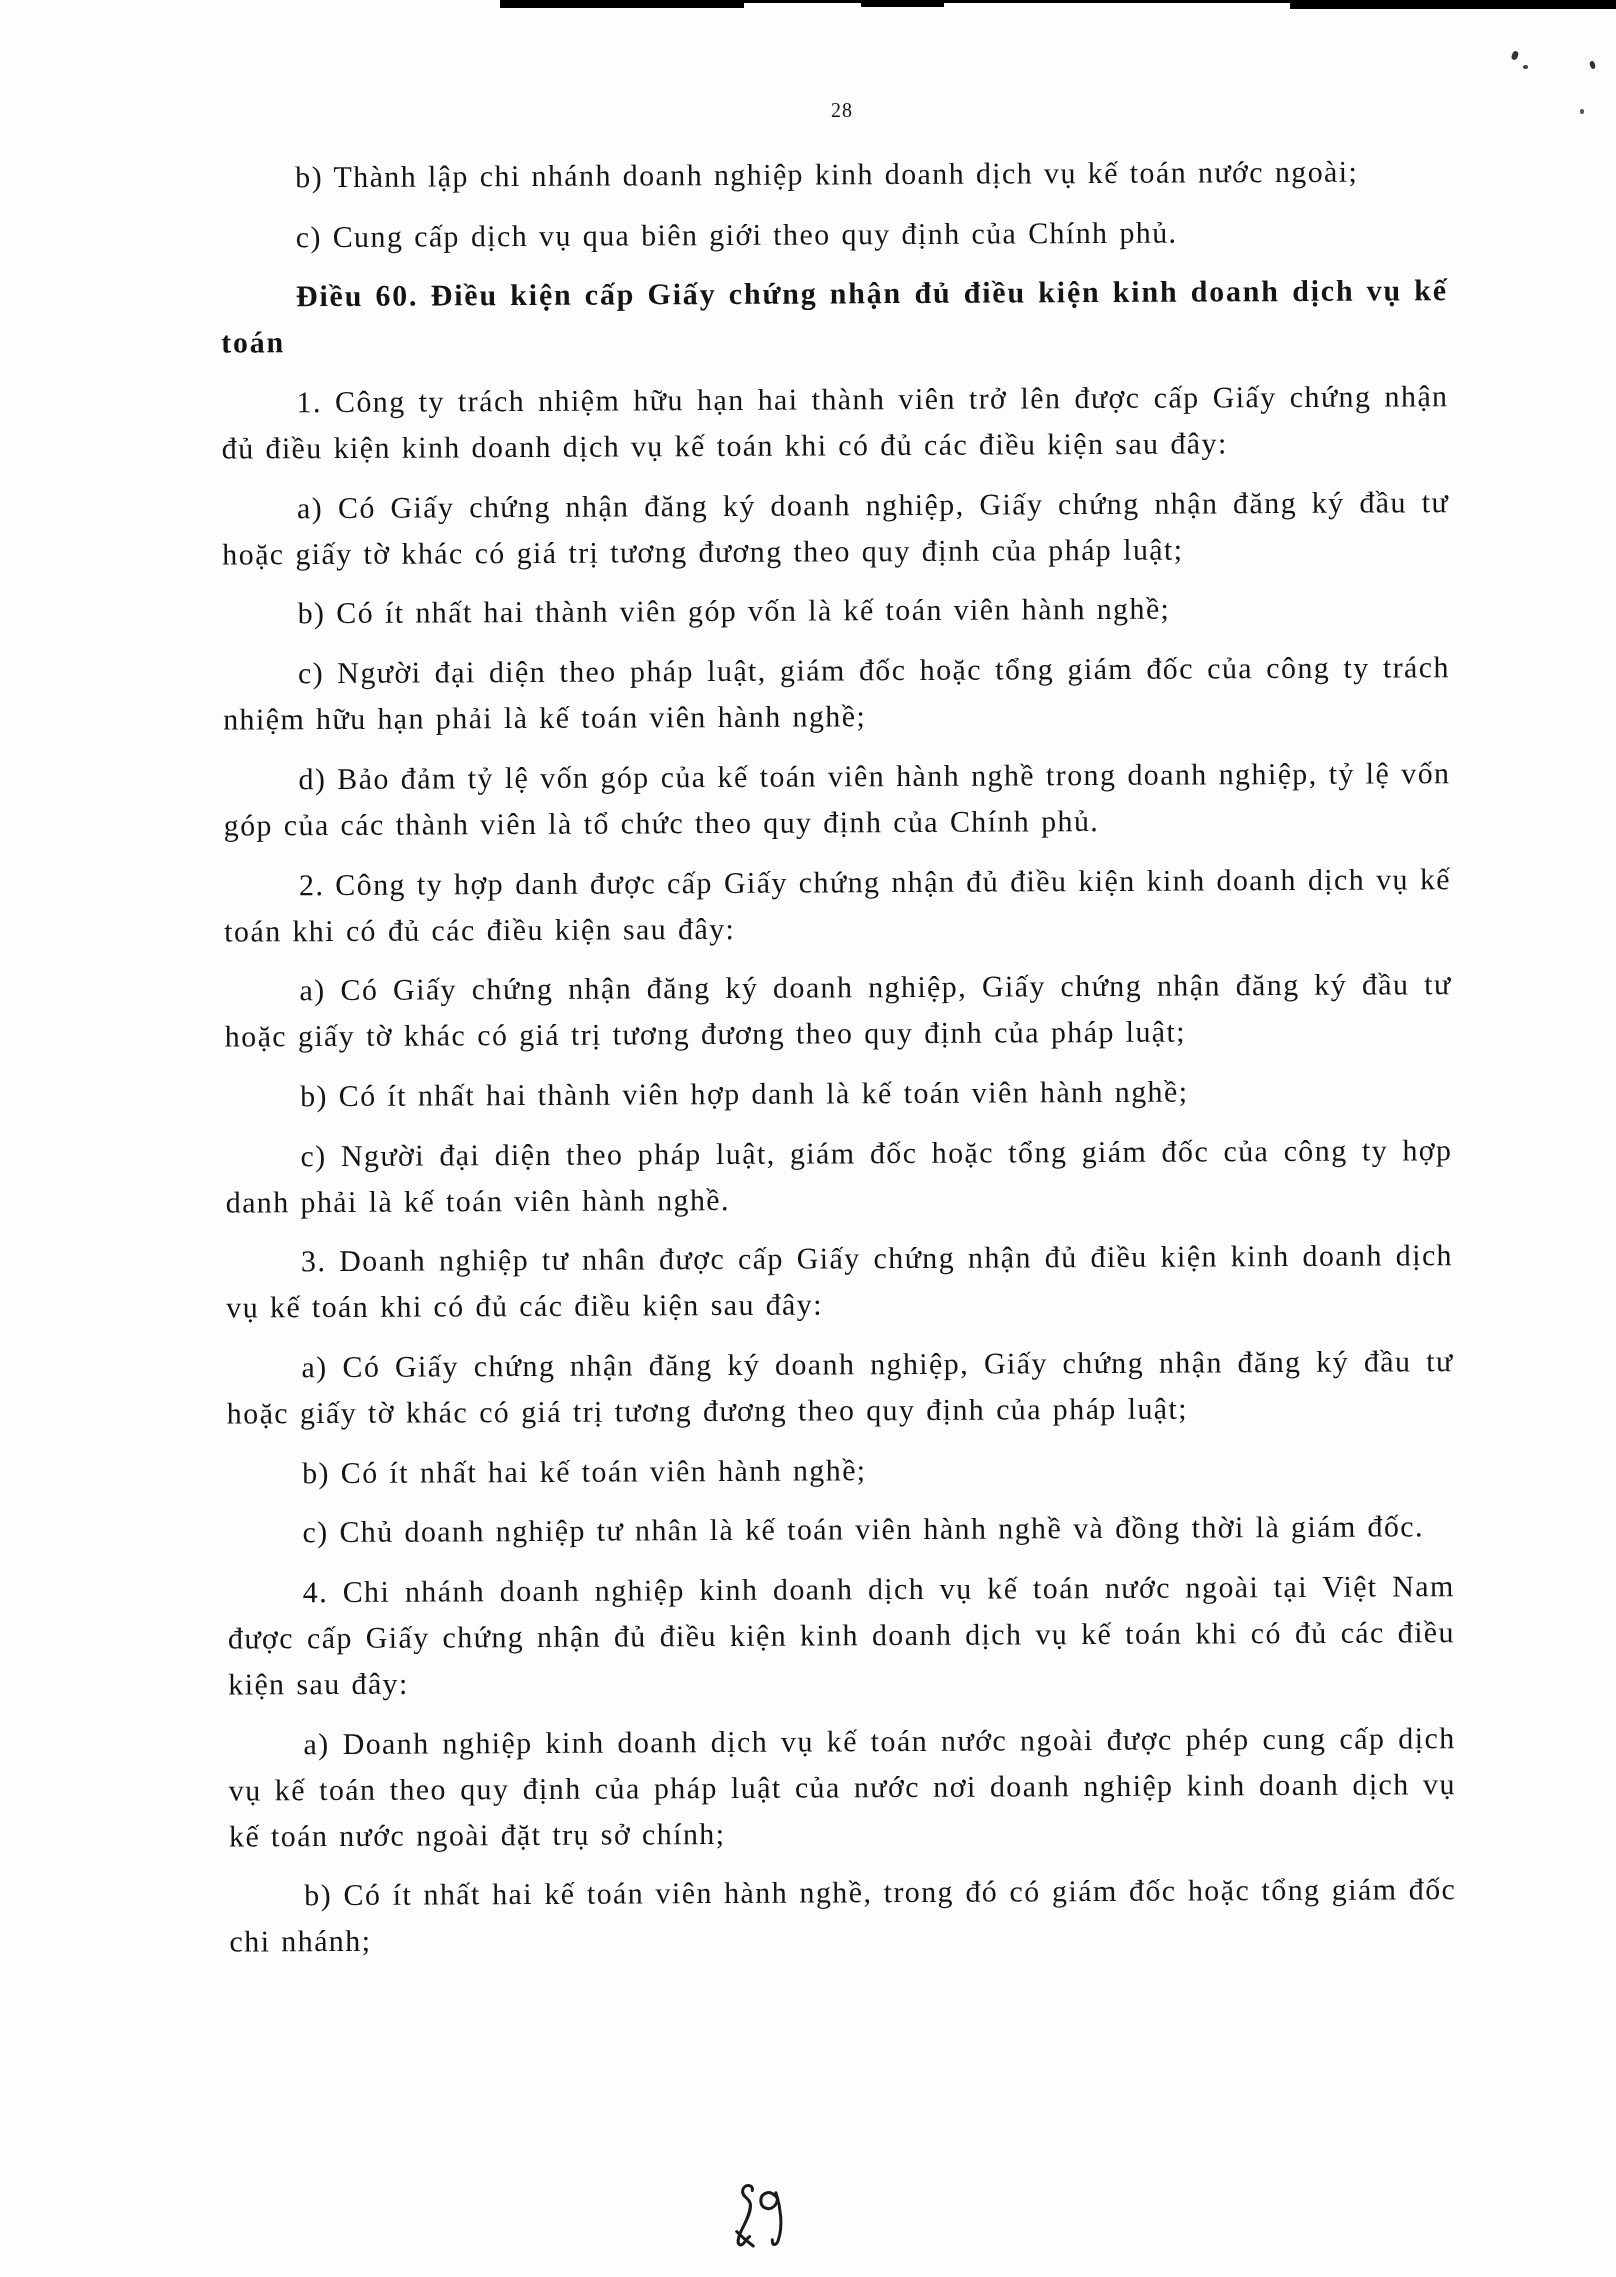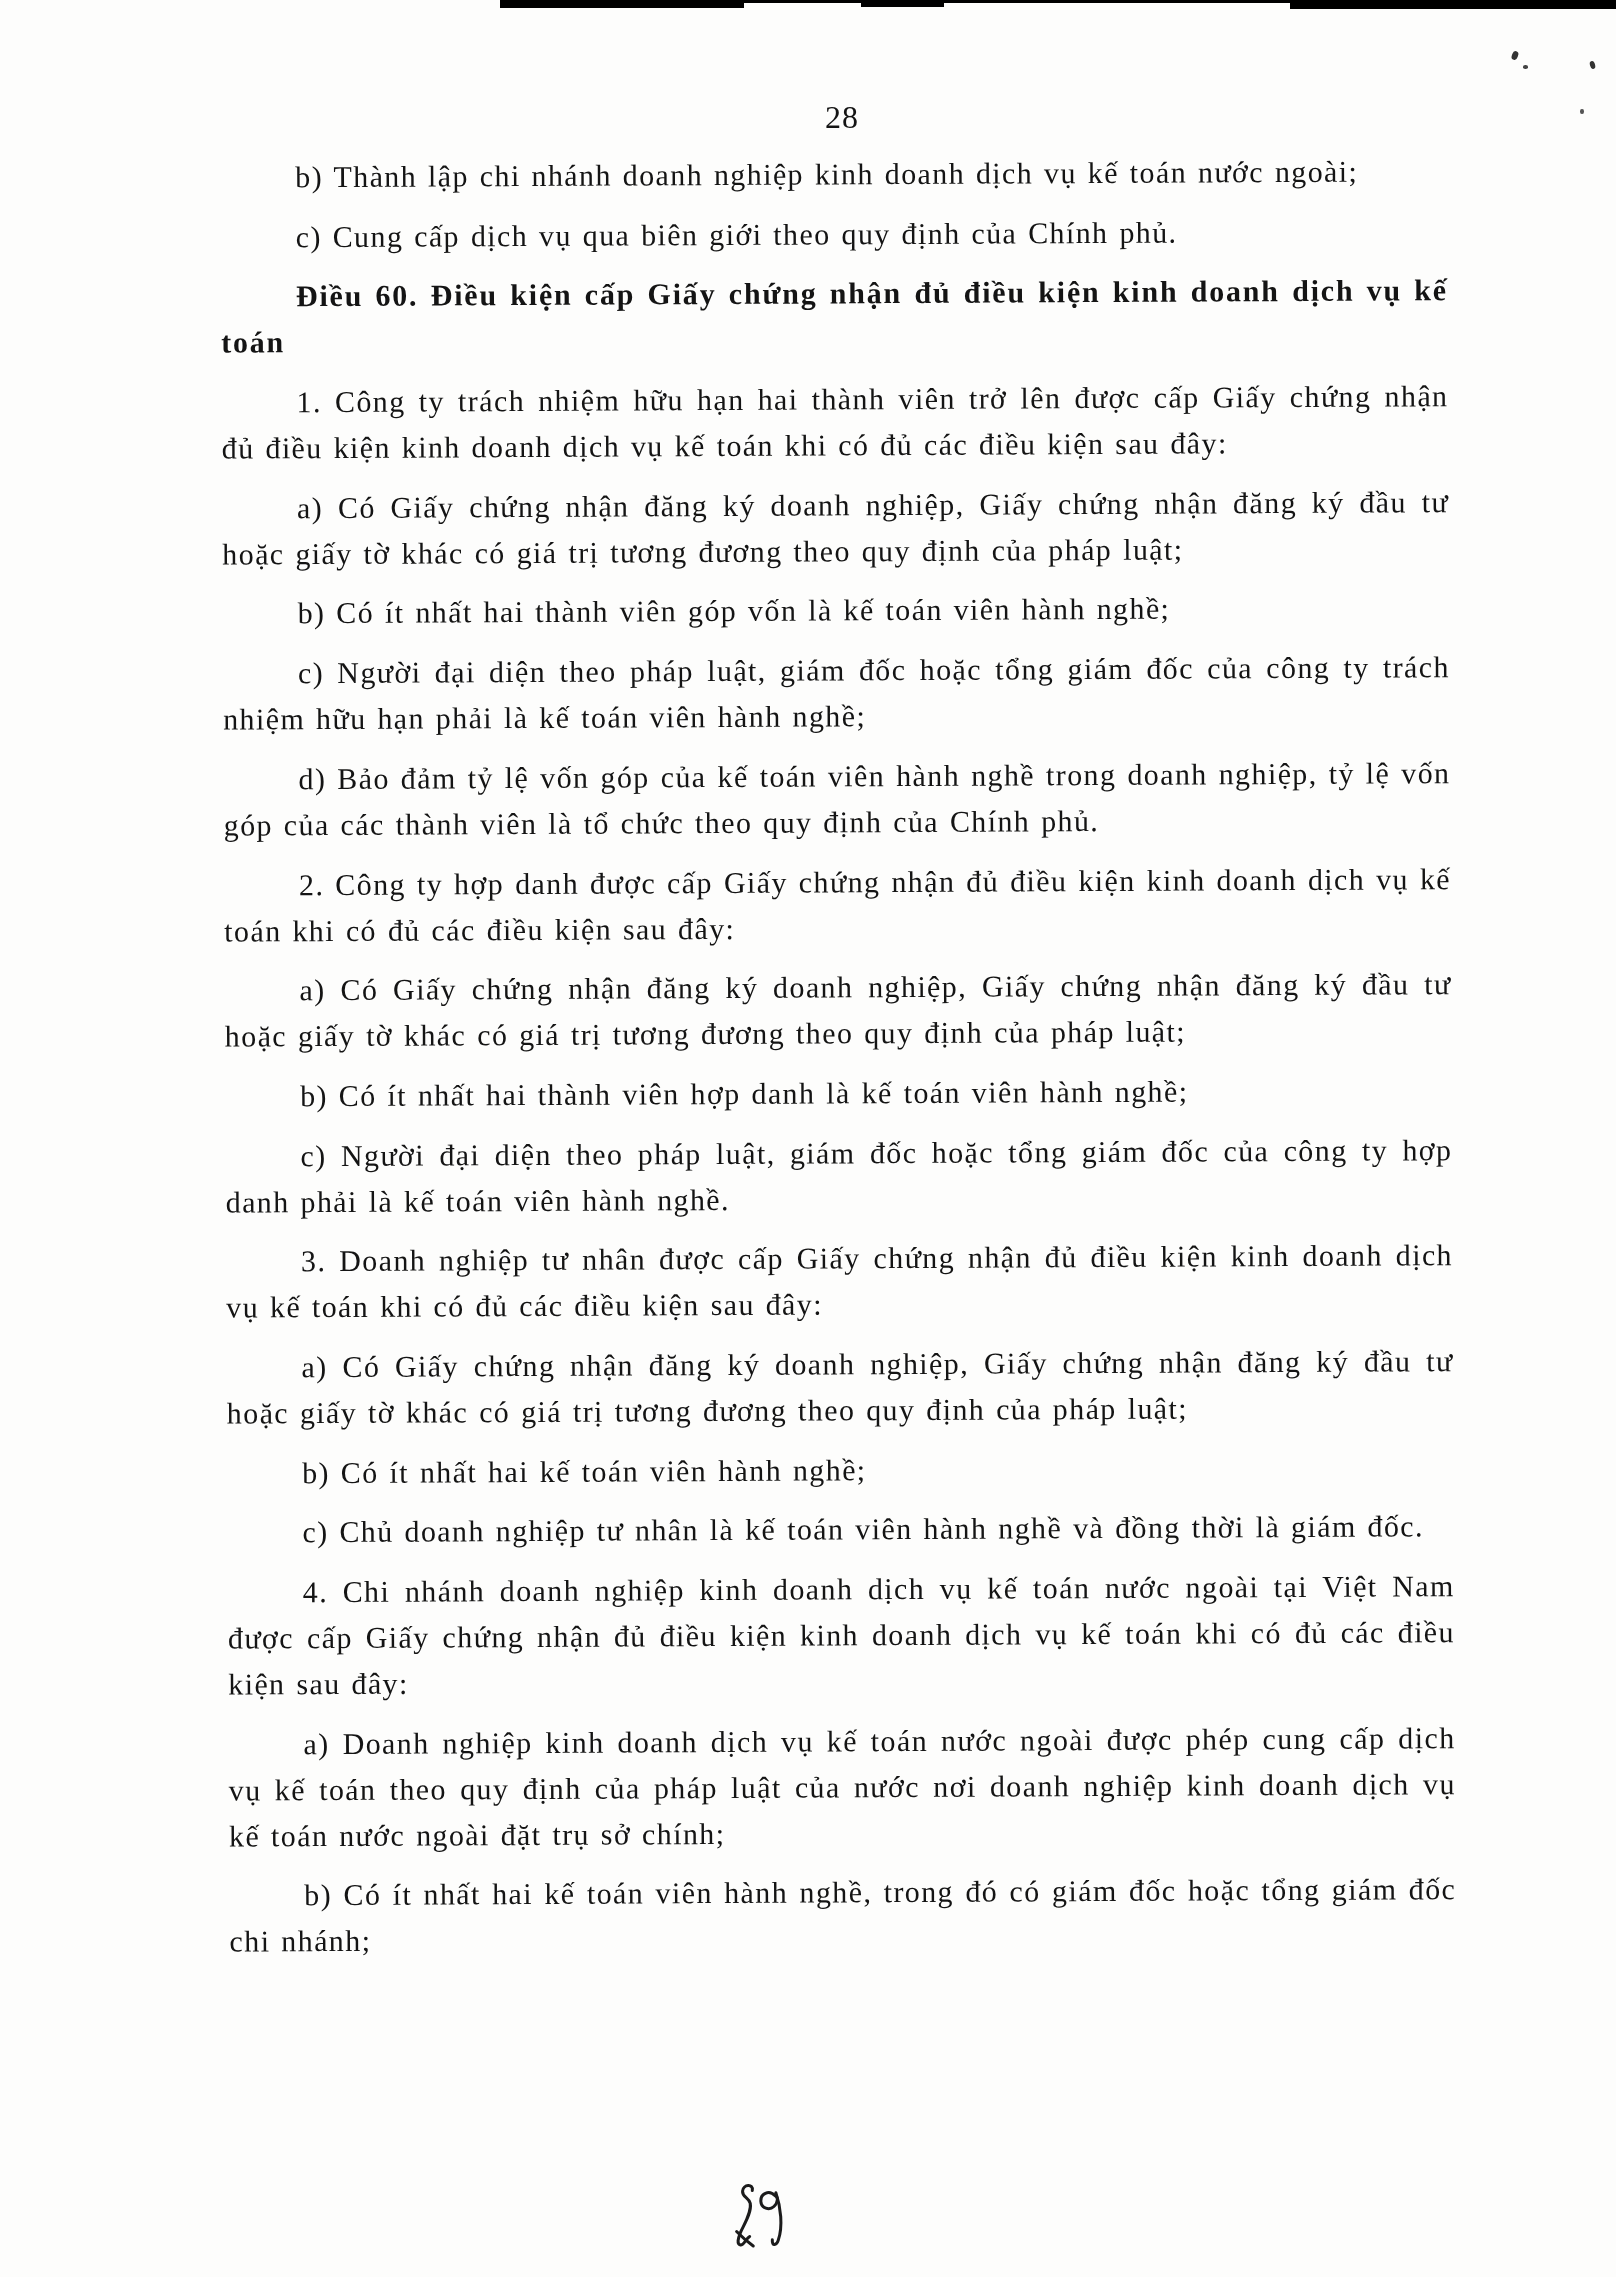--- a/index.html
+++ b/index.html
@@ -27,21 +27,21 @@
     position: absolute;
     background: #333;
     border-radius: 45%;
   }
   .page-number {
     position: absolute;
     top: 99px;
     left: 808px;
     width: 68px;
     text-align: center;
-    font-size: 32px;
+    font-size: 20px;
     letter-spacing: 1px;
   }
   .doc-body {
     position: absolute;
     top: 152px;
     left: 224px;
     width: 1227px;
     transform: rotate(-0.3deg);
     transform-origin: 40% 40%;
     text-align: justify;

